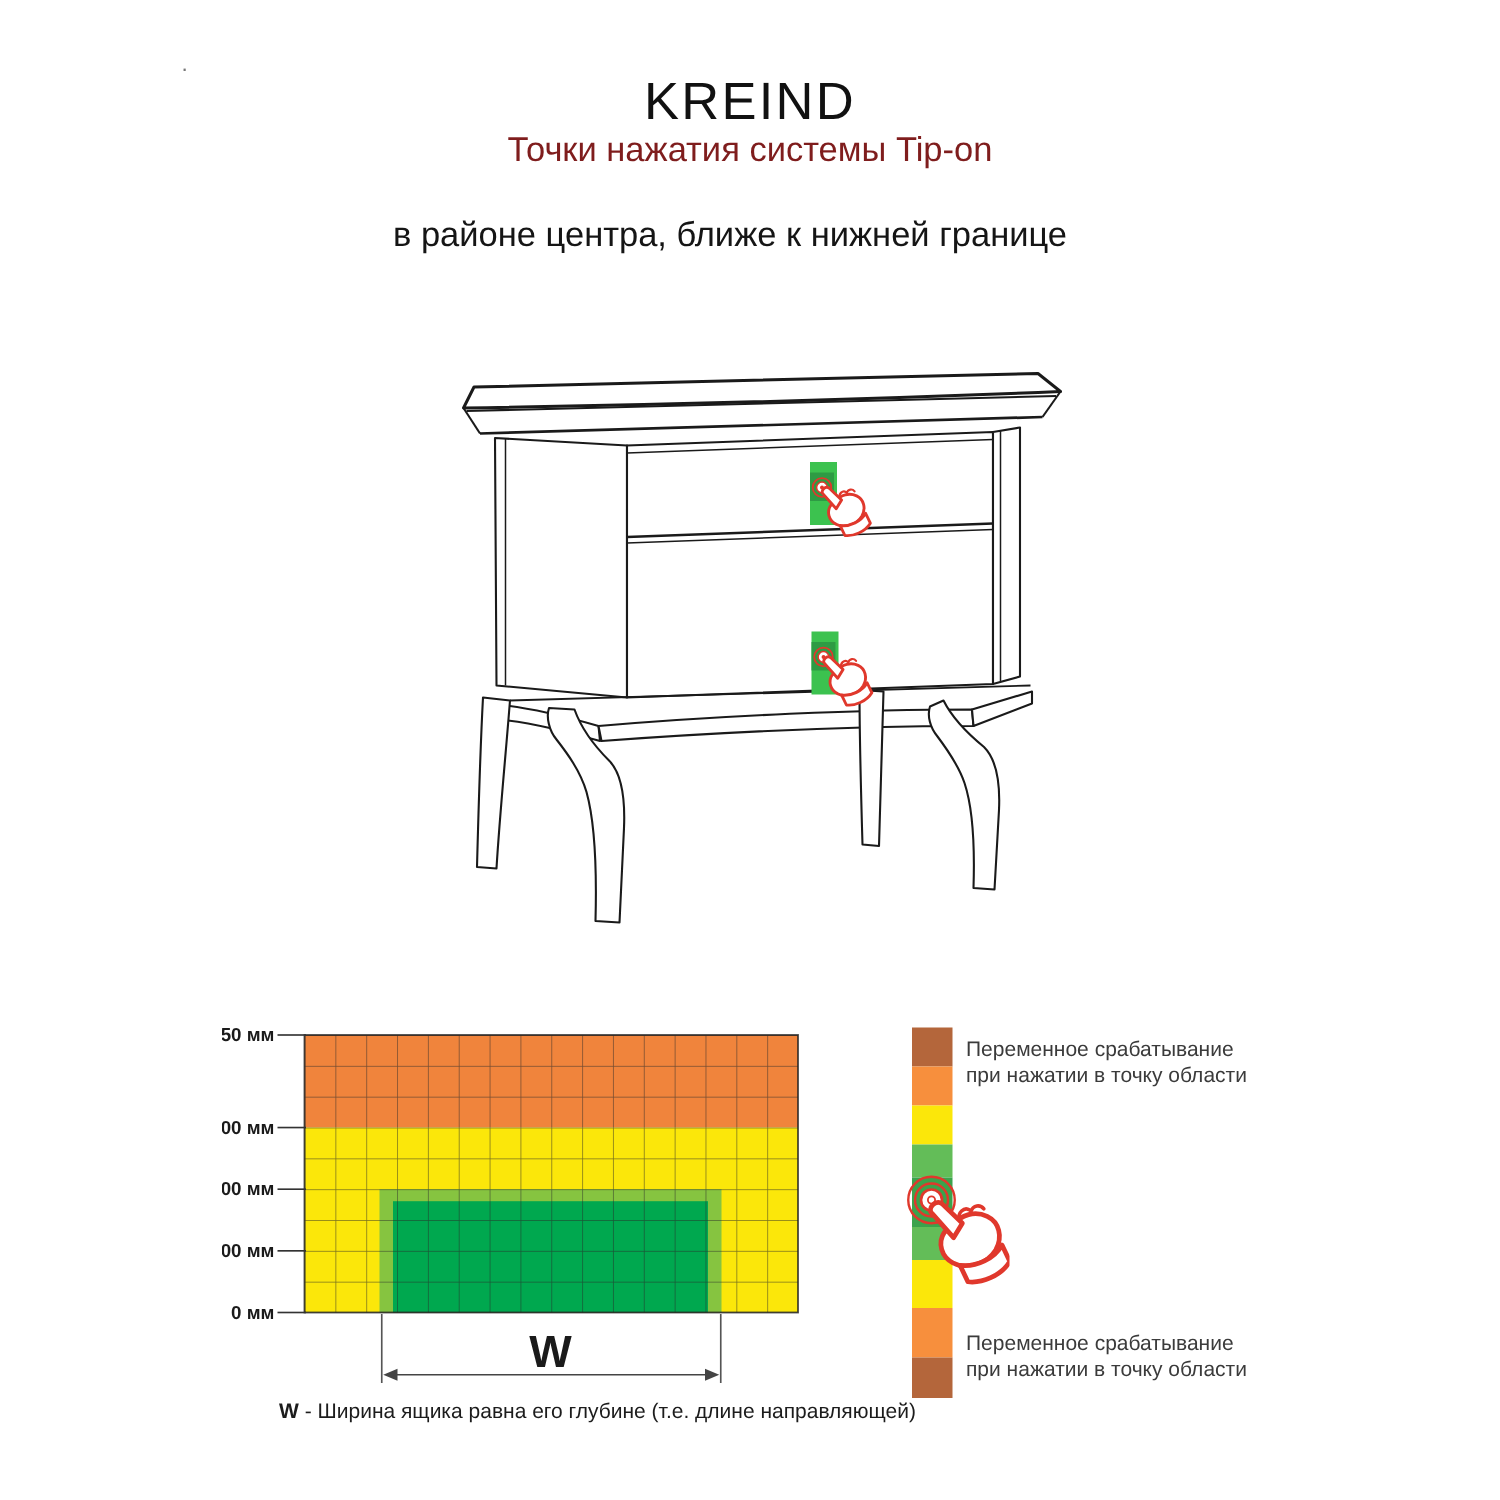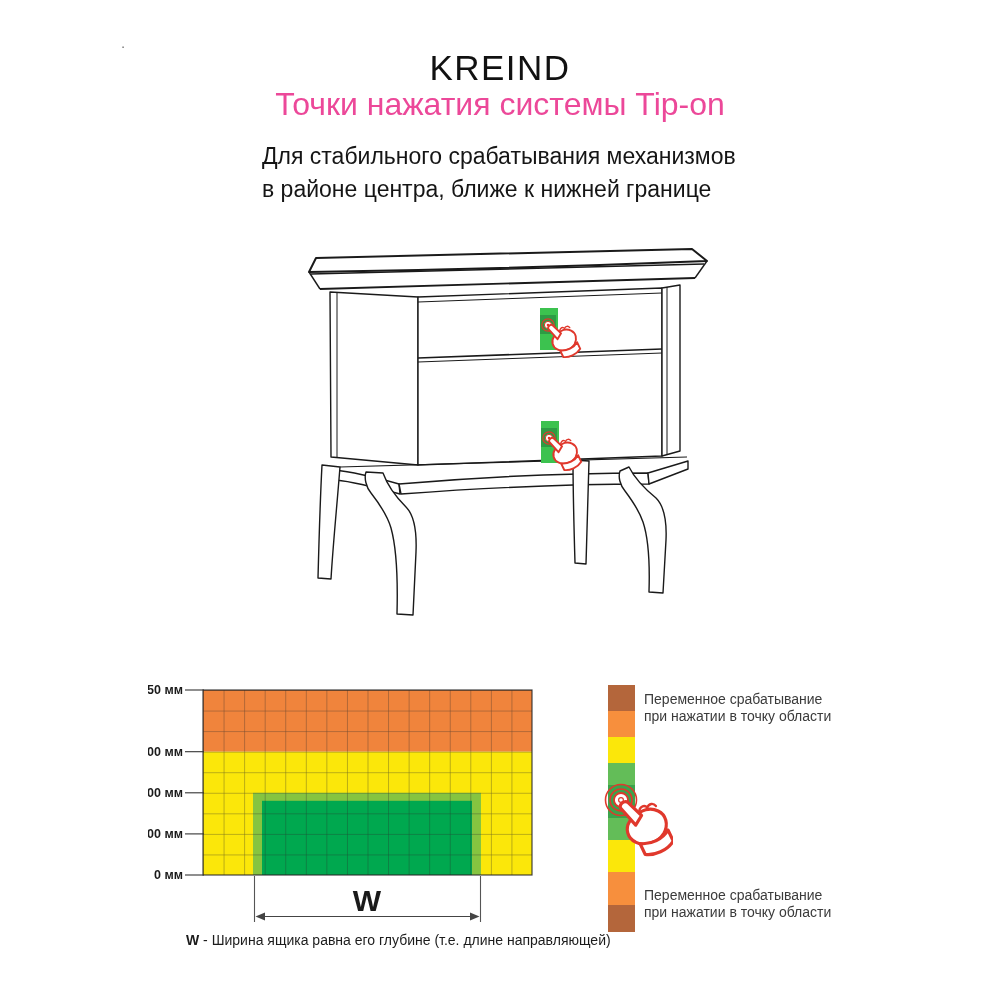--- a/index.html
+++ b/index.html
@@ -3,42 +3,41 @@
 <meta charset="utf-8">
 <style>
   html,body{margin:0;padding:0;background:#ffffff;}
   .sheet{
     position:relative;width:1000px;height:1000px;background:#ffffff;overflow:hidden;
     font-family:"Liberation Sans", sans-serif;color:#1a1a1a;
   }
   .abs{position:absolute;}
   .stray-dot{left:121px;top:34px;font-size:15px;color:#777;}
   .brand{left:0;top:48px;width:1000px;text-align:center;font-size:35px;letter-spacing:1.5px;color:#111;}
-  .subtitle{left:0;top:86px;width:1000px;text-align:center;font-size:32px;color:#ec4899;}
+  .subtitle{left:0;top:86px;width:1000px;text-align:center;font-size:23px;color:#7f1d1d;}
   .intro{left:262px;top:140px;width:520px;font-size:23px;line-height:33px;color:#151515;}
   .caption{left:186px;top:932px;font-size:14px;color:#1c1c1c;white-space:nowrap;}
   .caption b{font-weight:700;}
   .legend-bar{left:608px;top:685px;width:27px;height:247px;}
   .legend-bar .seg{position:absolute;left:0;width:27px;}
   .legend-text{font-size:14px;line-height:16.5px;color:#3b3b3b;white-space:nowrap;}
   svg{position:absolute;display:block;}
   svg text{font-family:"Liberation Sans", sans-serif;}
 </style>
 </head>
 <body>
 
 <div class="sheet">
 
   <div class="abs stray-dot">.</div>
 
   <div class="abs brand">KREIND</div>
   <div class="abs subtitle">Точки нажатия системы Tip-on</div>
 
   <div class="abs intro">
-    <div>Для стабильного срабатывания механизмов</div>
     <div>в районе центра, ближе к нижней границе</div>
   </div>
 
   <svg style="left:290px;top:243px;" width="430" height="390" viewBox="290 243 430 390">
     <defs>
       <g id="press-hand" stroke="#E0382C" stroke-width="2.4" fill="#ffffff" stroke-linejoin="round" stroke-linecap="round">
 
         <path d="M-5,12 C-11,14 -14,21 -11,27 C-8,34 2,38 10,35 C17,32 20,25 17,19 C14,13 7,10 1,12 Z"></path>
 
         <path d="M-4,1 C-5,-3 2,-4 3,0 L5,14 L-3,17 Z"></path>

